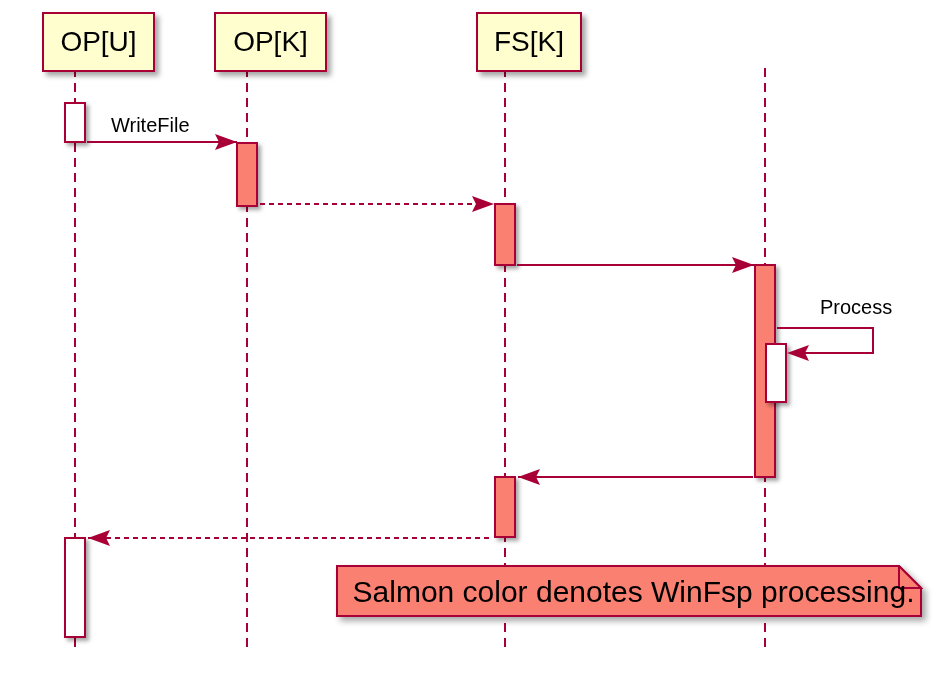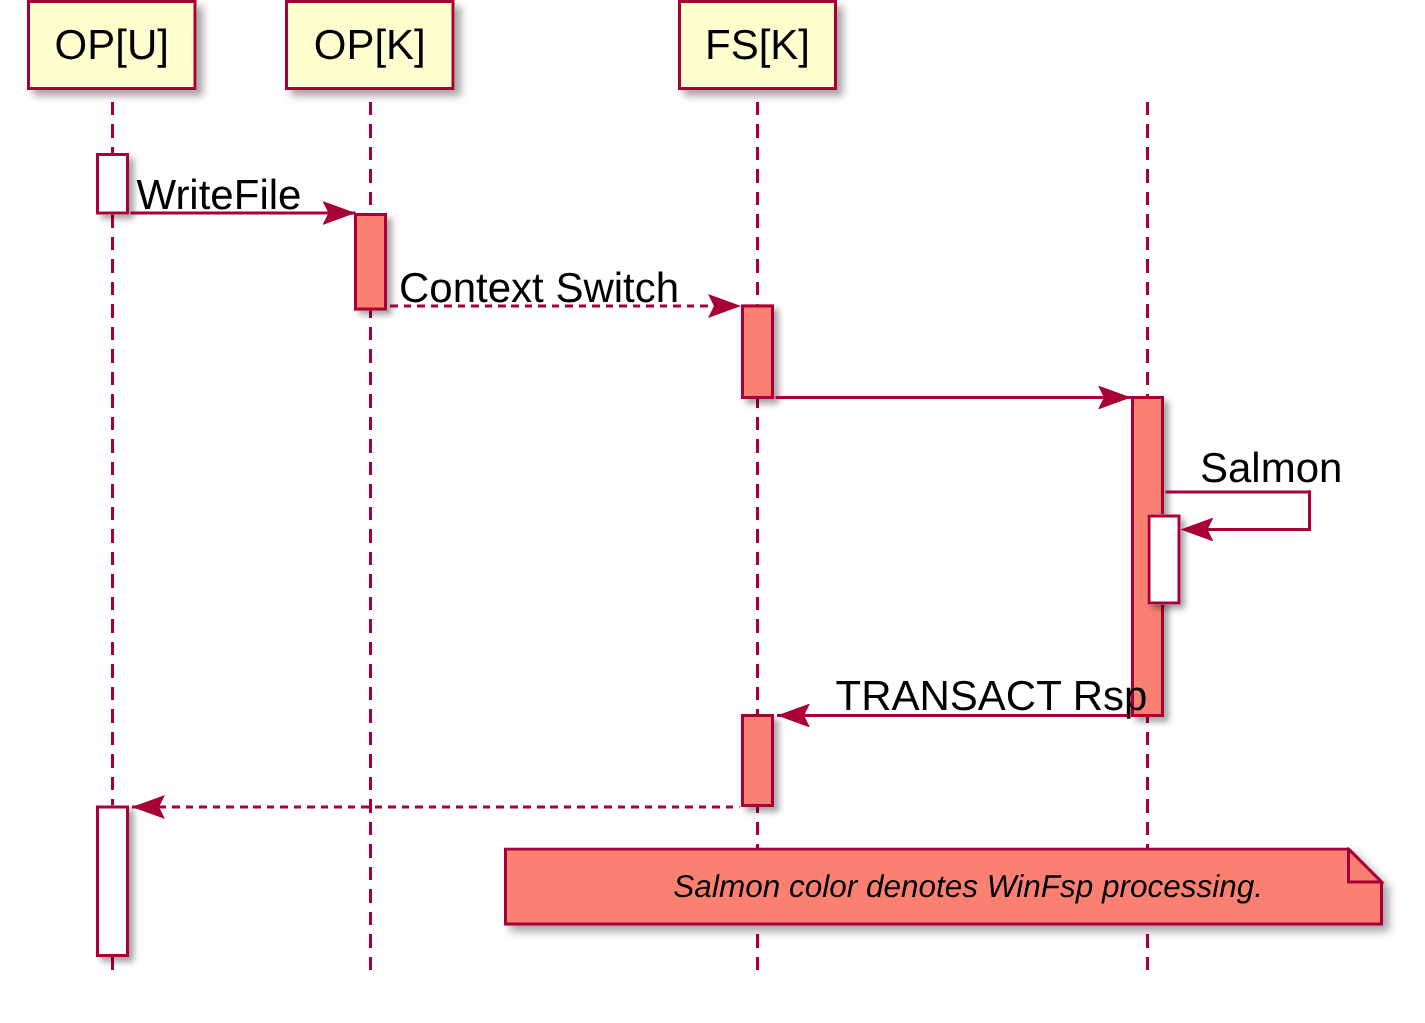--- a/index.html
+++ b/index.html
@@ -7,55 +7,55 @@
     position: relative; width: 950px; height: 682px;
     background: var(--background, #fff);
     font-family: "Liberation Sans", sans-serif;
     overflow: hidden;
   }
   .lifeline {
     position: absolute; width: 2px; top: 68px; height: 584px; z-index: 1;
     background: repeating-linear-gradient(to bottom, var(--border) 0 9px, transparent 9px 15px);
   }
   .participant {
-    position: absolute; top: 0; height: 60px; box-sizing: border-box;
+    position: absolute; top: 12px; height: 60px; box-sizing: border-box;
     background: var(--participant-fill); border: 2px solid var(--border);
     box-shadow: 4px 4px 5px rgba(0,0,0,.35);
     display: flex; align-items: center; justify-content: center;
-    font-size: 28px; color: var(--text); z-index: 3;
+    font-size: 28px; color: var(--text); z-index: 3; margin-left: 24px;
   }
   .bar {
     position: absolute; width: 22px; box-sizing: border-box;
     border: 2px solid var(--border);
     box-shadow: 3px 3px 4px rgba(0,0,0,.35); z-index: 2;
   }
   .bar.salmon { background: var(--salmon); }
   .bar.white  { background: #ffffff; }
   .line  { position: absolute; height: 2px; background: var(--border); z-index: 4; }
   .line.dashed {
     background: repeating-linear-gradient(to right, var(--border) 0 5px, transparent 5px 9px);
   }
   .vline { position: absolute; width: 2px; background: var(--border); z-index: 4; }
   .head  { position: absolute; width: 22px; height: 16px; background: var(--border); z-index: 5; }
   .head.right { clip-path: polygon(0 0, 100% 50%, 0 100%, 18% 50%); }
   .head.left  { clip-path: polygon(100% 0, 0 50%, 100% 100%, 82% 50%); }
   .msg {
-    position: absolute; font-size: 28px; line-height: 1.05;
-    color: var(--text); white-space: nowrap; z-index: 5;
+    position: absolute; font-size: 20px; line-height: 1.05;
+    color: var(--text); white-space: nowrap; z-index: 5; margin-left: 20px;
   }
   .note {
     position: absolute; left: 336px; top: 565px; width: 587px; height: 53px; z-index: 6;
     filter: drop-shadow(4px 4px 3px rgba(0,0,0,.35));
   }
   .note svg { position: absolute; left: 0; top: 0; }
   .note .paper { fill: var(--salmon); stroke: var(--border); stroke-width: 2; stroke-linejoin: miter; }
   .note-text {
-    position: absolute; left: 16px; top: 0; width: 100%; height: 100%;
+    position: absolute; left: 4px; top: 0; width: 100%; height: 100%;
     display: flex; align-items: center; justify-content: center;
-    font-size: 21px; color: var(--text); font-style: italic;
+    font-size: 30px; color: var(--text);
   }
 </style>
 </head>
 <body>
 
 <div id="canvas">
 
   <div class="lifeline" style="left:74px"></div>
   <div class="lifeline" style="left:246px"></div>
   <div class="lifeline" style="left:504px"></div>
@@ -76,34 +76,32 @@
   <div class="bar salmon" style="left:494px;top:203px;height:63px"></div>
   <div class="bar salmon" style="left:754px;top:264px;height:214px"></div>
   <div class="bar white" style="left:765px;top:343px;height:60px"></div>
   <div class="bar salmon" style="left:494px;top:476px;height:62px"></div>
   <div class="bar white" style="left:64px;top:537px;height:101px"></div>
 
   <div class="msg" style="left:91px;top:115px">WriteFile</div>
   <div class="line" style="left:87px;top:141px;width:150px"></div>
   <div class="head right" style="left:215px;top:134px"></div>
 
-  <div class="msg" style="left:266px;top:177px">Context Switch</div>
   <div class="line dashed" style="left:260px;top:203px;width:234px"></div>
   <div class="head right" style="left:472px;top:196px"></div>
 
   <div class="line" style="left:517px;top:264px;width:237px"></div>
   <div class="head right" style="left:732px;top:257px"></div>
 
-  <div class="msg" style="left:800px;top:297px">Salmon</div>
+  <div class="msg" style="left:800px;top:297px">Process</div>
   <div class="line" style="left:777px;top:327px;width:97px"></div>
   <div class="vline" style="left:872px;top:327px;height:27px"></div>
   <div class="line" style="left:790px;top:352px;width:84px"></div>
   <div class="head left" style="left:787px;top:345px"></div>
 
-  <div class="msg" style="left:557px;top:449px">TRANSACT Rsp</div>
   <div class="line" style="left:518px;top:476px;width:235px"></div>
   <div class="head left" style="left:518px;top:469px"></div>
 
   <div class="line dashed" style="left:88px;top:537px;width:405px"></div>
   <div class="head left" style="left:88px;top:530px"></div>
 
   <div class="note">
     <svg width="587" height="53" viewBox="0 0 587 53">
       <path class="paper" d="M1,1 H563 L585,23 V51 H1 Z"></path>
       <path class="paper" d="M563,1 L585,23 H563 Z"></path>

